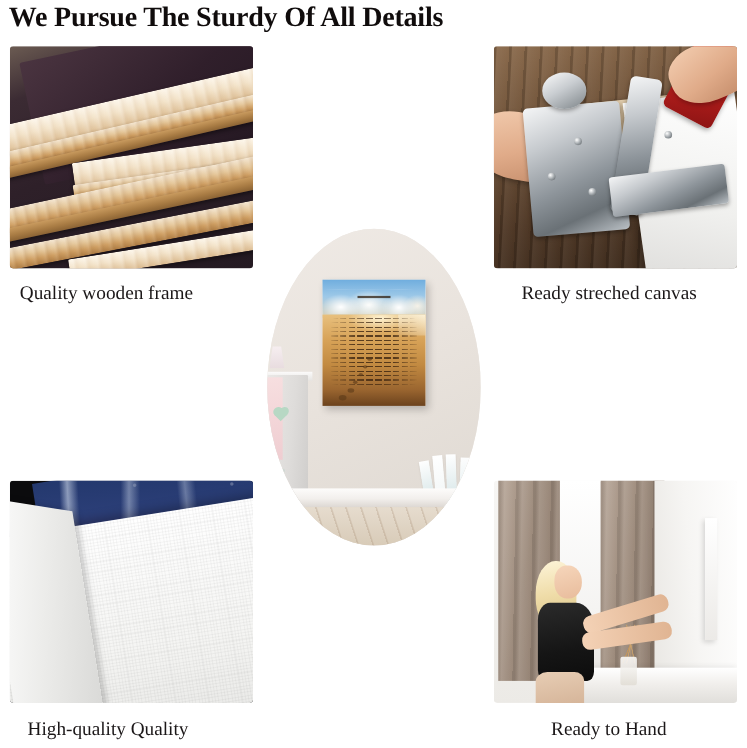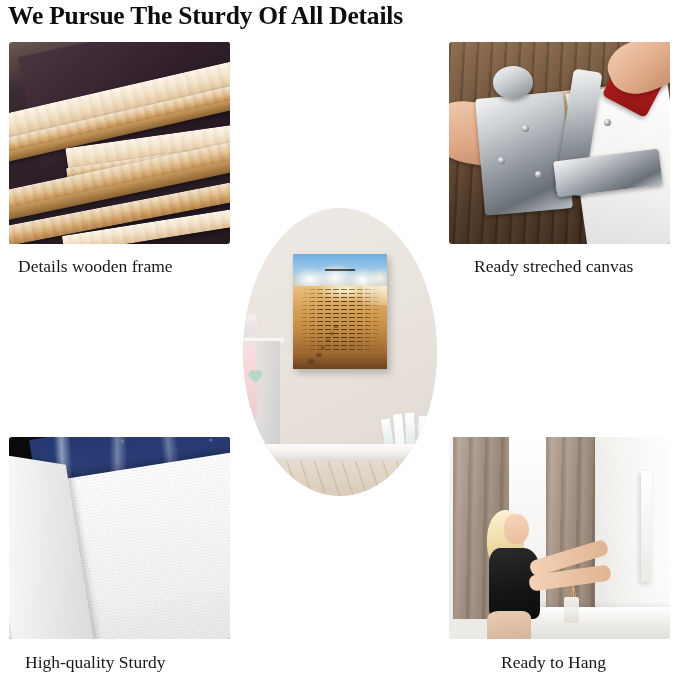--- a/index.html
+++ b/index.html
@@ -406,21 +406,21 @@
     <div class="plank" style="left:-8%;  top:34%; width:120%; height:8%;  transform:rotate(-13deg);"></div>
     <div class="plank edge" style="left:-8%;  top:41%; width:120%; height:5%;  transform:rotate(-13deg);"></div>
     <div class="plank pale" style="left:26%;  top:46%; width:86%;  height:12%; transform:rotate(-8deg);"></div>
     <div class="plank" style="left:26%;  top:56%; width:86%;  height:7%;  transform:rotate(-8deg);"></div>
     <div class="plank" style="left:-10%; top:62%; width:116%; height:11%; transform:rotate(-12deg);"></div>
     <div class="plank edge" style="left:-10%; top:71%; width:116%; height:6%;  transform:rotate(-12deg);"></div>
     <div class="plank" style="left:-6%;  top:80%; width:112%; height:10%; transform:rotate(-11deg);"></div>
     <div class="plank pale" style="left:24%;  top:88%; width:92%;  height:9%;  transform:rotate(-9deg);"></div>
   </div>
 </div>
-<div class="caption cap-tl">Details wooden frame</div>
+<div class="caption cap-tl">Quality wooden frame</div>
 
 <div class="tile tile-tr">
   <div class="scene">
     <div class="bench"></div>
     <div class="bench-strip"></div>
     <div class="white-canvas"></div>
     <div class="hand hand-l"></div>
     <div class="steel plate"></div>
     <div class="steel knob"></div>
     <div class="steel arm"></div>
@@ -437,42 +437,42 @@
 
 <div class="tile tile-bl">
   <div class="scene">
     <div class="canvasprint-bg"></div>
     <div class="art-night"></div>
     <div class="village"></div>
     <div class="canvas-sheet"></div>
     <div class="curl-fold"></div>
   </div>
 </div>
-<div class="caption cap-bl">High-quality Sturdy</div>
+<div class="caption cap-bl">High-quality Quality</div>
 
 <div class="tile tile-br">
   <div class="scene">
     <div class="room-bg"></div>
     <div class="window-light"></div>
     <div class="curtain curtain-l"></div>
     <div class="curtain curtain-r"></div>
     <div class="wall-panel"></div>
     <div class="hung-canvas"></div>
     <div class="console"></div>
     <div class="reeds"></div>
     <div class="diffuser"></div>
     <div class="w-hair"></div>
     <div class="w-face"></div>
     <div class="w-top"></div>
     <div class="w-pants"></div>
     <div class="w-arm w-arm-up"></div>
     <div class="w-arm w-arm-low"></div>
   </div>
 </div>
-<div class="caption cap-br">Ready to Hang</div>
+<div class="caption cap-br">Ready to Hand</div>
 
 <div class="circle">
   <div class="room-wall"></div>
 
   <div class="poem-canvas">
     <div class="pc-sky"></div>
     <div class="pc-clouds"></div>
     <div class="pc-sand"></div>
     <div class="pc-sea"></div>
     <div class="pc-title"></div>

